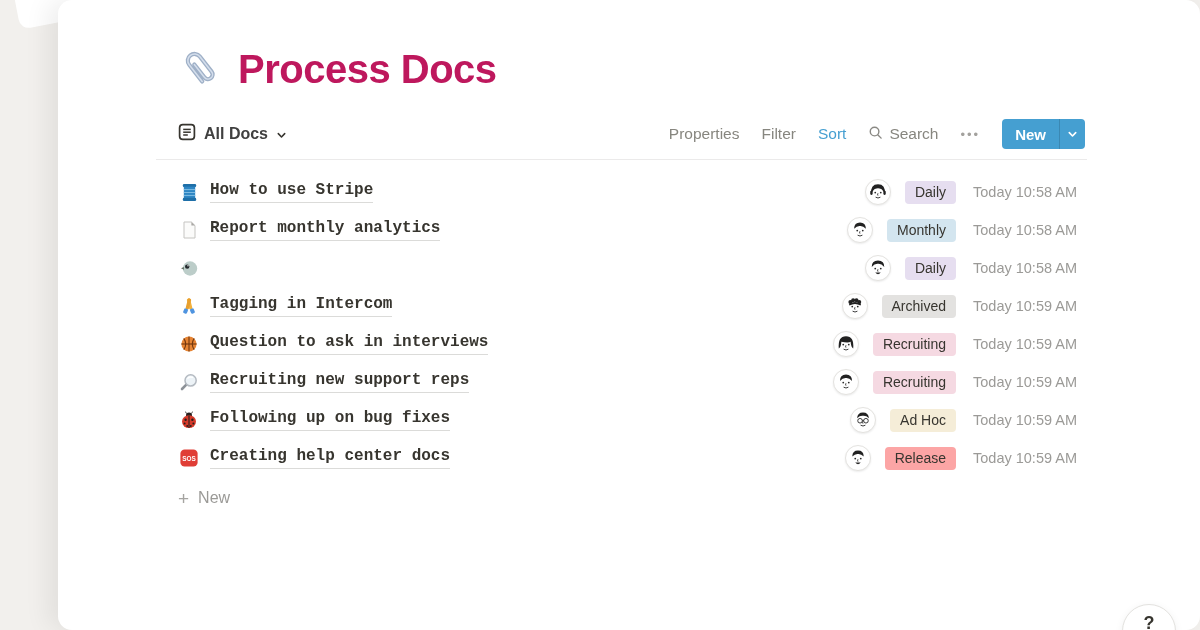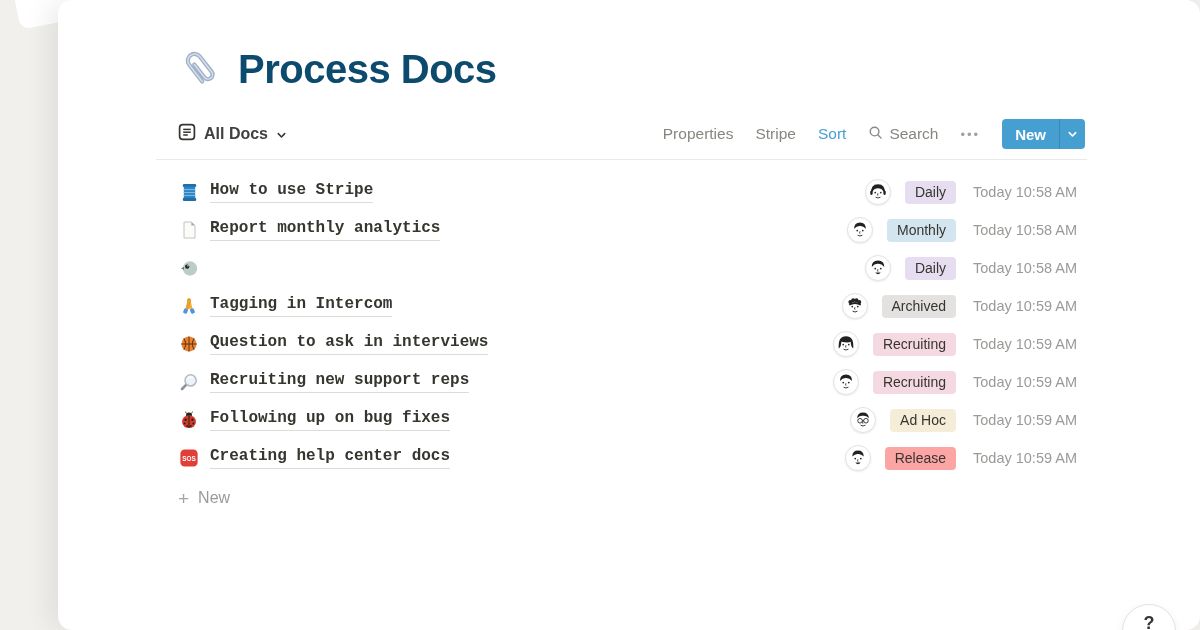--- a/index.html
+++ b/index.html
@@ -10,21 +10,21 @@
   .corner-blob { position:absolute; left:16px; top:-18px; width:104px; height:38px;
     background:#fff; border-radius:10px; transform:rotate(-11deg); }
 
   .card { position:absolute; left:58px; top:0; right:0; bottom:0; background:#fff;
     border-radius:14px; box-shadow:-10px 0 26px rgba(0,0,0,0.07); }
 
   .content { padding:46px 115px 0 120px; }
 
   .title-row { display:flex; align-items:center; gap:14px; }
   .page-emoji { width:46px; height:46px; display:inline-flex; align-items:center; justify-content:center; }
-  h1.page-title { font-size:40px; font-weight:700; letter-spacing:-0.5px; color:#0c4a6e; }
+  h1.page-title { font-size:40px; font-weight:700; letter-spacing:-0.5px; color:#be185d; }
 
   .toolbar { margin-top:26px; display:flex; align-items:center; justify-content:space-between; height:32px; }
   .view-switcher { display:flex; align-items:center; gap:8px; font-size:16px; font-weight:700; color:#404040; cursor:pointer; }
   .view-switcher .chev { color:#37352F; display:inline-flex; margin-top:2px; }
 
   .toolbar-right { display:flex; align-items:center; gap:22px; }
   .tb-action { font-size:15.5px; color:#87867F; cursor:pointer; }
   .tb-action.active { color:var(--accent,#459FD1); }
   .tb-search { display:flex; align-items:center; gap:6px; font-size:15.5px; color:#87867F; cursor:pointer; }
   .tb-more { font-size:13px; letter-spacing:2px; color:#A3A19D; cursor:pointer; line-height:1; }
@@ -91,21 +91,21 @@
           <span>All Docs</span>
           <span class="chev">
             <svg viewBox="0 0 12 12" width="11" height="11">
                 <path d="M2.5 4 L6 7.6 L9.5 4" fill="none" stroke="currentColor" stroke-width="1.7" stroke-linecap="round" stroke-linejoin="round"></path>
               </svg>
           </span>
         </div>
 
         <div class="toolbar-right">
           <span class="tb-action">Properties</span>
-          <span class="tb-action">Stripe</span>
+          <span class="tb-action">Filter</span>
           <span class="tb-action active">Sort</span>
           <span class="tb-search">
             <span>
               <svg viewBox="0 0 16 16" width="15" height="15">
                   <circle cx="7" cy="7" r="4.6" fill="none" stroke="#8A8984" stroke-width="1.5"></circle>
                   <line x1="10.6" y1="10.6" x2="14" y2="14" stroke="#8A8984" stroke-width="1.5" stroke-linecap="round"></line>
                 </svg>
             </span>
             <span>Search</span>
           </span>

